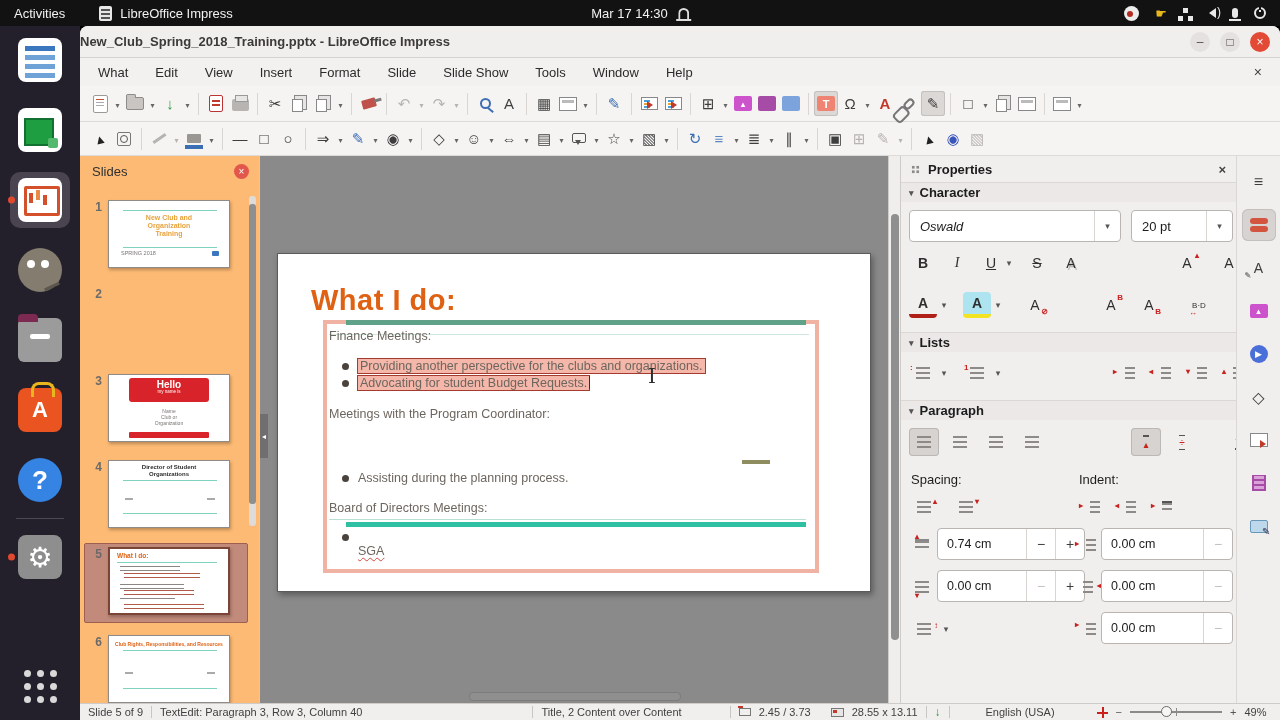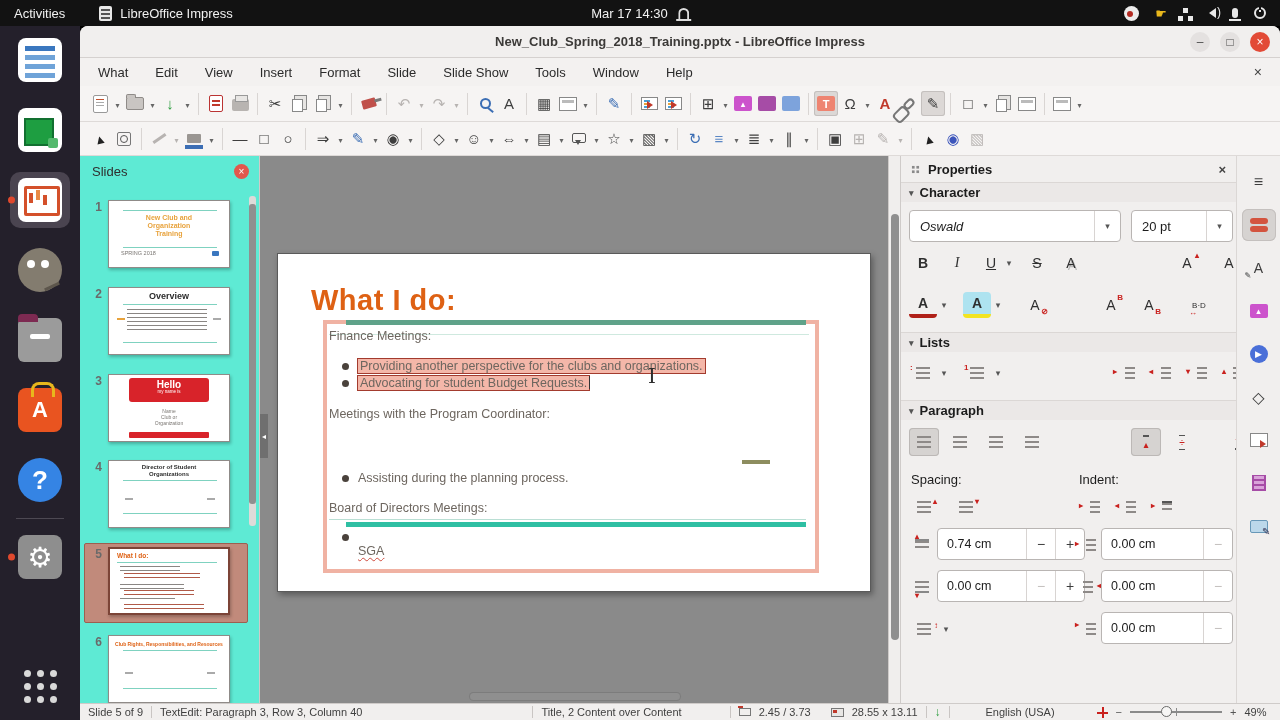--- a/index.html
+++ b/index.html
@@ -54,21 +54,21 @@
   .d-soft:before{content:"";position:absolute;top:-6px;left:13px;width:18px;height:12px;border:3px solid #e8b71c;border-bottom:none;border-radius:8px 8px 0 0}
   .d-help{background:#3584e4;border-radius:50%;color:#fff;font-weight:bold;font-size:26px}
   .d-gear{background:#8e8e8e;color:#fff;font-size:28px}
   .d-apps{display:grid;grid-template-columns:repeat(3,7px);gap:6px}
   .d-apps span{width:7px;height:7px;border-radius:50%;background:#d9d9d9}
   .dock-divider{width:48px;height:1px;background:#4d4953;margin:-4px 0}
 
   
   .window{position:absolute;left:80px;top:26px;width:1200px;height:694px;background:#f3f1f0;border-radius:8px 8px 0 0;overflow:hidden}
   .titlebar{height:32px;background:#f1efee;border-bottom:1px solid #d5d1cf;display:flex;align-items:center;position:relative}
-  .wtitle{position:absolute;left:0;right:0;text-align:center;font-size:13px;font-weight:bold;color:#3c3a38}
+  .wtitle{position:absolute;left:0;right:0;text-align:left;font-size:13px;font-weight:bold;color:#3c3a38}
   .wbtns{margin-left:auto;display:flex;gap:10px;padding-right:10px;z-index:2}
   .wbtn{width:20px;height:20px;border-radius:50%;background:#e4e1e0;color:#4a4a4a;font-size:12px;
     display:flex;align-items:center;justify-content:center}
   .wbtn.close{background:#e24a36;color:#fff}
   .menubar{height:28px;display:flex;align-items:center;gap:27px;padding:0 18px;font-size:13px;color:#2b2b2b;background:#f3f1f0}
   .menubar .mclose{margin-left:auto;color:#444;font-size:14px}
   .tb{display:flex;align-items:center;padding:0 8px;background:#f6f4f3;border-bottom:1px solid #dedad8}
   .tb1{height:36px}.tb2{height:34px}
   .tbi{min-width:24px;height:25px;display:flex;align-items:center;justify-content:center;font-size:15px;color:#3e3e3e;border-radius:3px;position:relative}
   .ddv{min-width:11px;height:25px;display:flex;align-items:flex-end;justify-content:center;font-size:8px;color:#666;padding-bottom:6px}
@@ -107,21 +107,21 @@
   .i-callout:after{content:"";position:absolute;left:2px;bottom:-6px;border:3px solid transparent;border-top:5px solid #555}
   .sel-arrow{display:inline-block;transform:rotate(-15deg);font-size:15px;color:#222}
   .redsup{position:absolute;font-size:8px;color:#c9211e;font-weight:bold}
   .bars{width:14px;height:12px;background:repeating-linear-gradient(#8e8a88 0 2px,transparent 2px 5px)}
   .bars.short{width:10px}
   .pbtn{width:30px;height:28px;display:flex;align-items:center;justify-content:center;border-radius:4px;position:relative}
   .pbtn.atv{background:#d6d3d1;box-shadow:inset 0 0 0 1px #bcb8b6}
 
   
   .content{position:absolute;left:0;top:130px;right:0;bottom:17px;display:flex}
-  .slides-panel{width:180px;background:#5eead4;border-right:1px solid #cfcbc9;position:relative;overflow:hidden}
+  .slides-panel{width:180px;background:#fdba74;border-right:1px solid #cfcbc9;position:relative;overflow:hidden}
   .sp-header{display:flex;align-items:center;justify-content:space-between;padding:8px 10px 4px 12px;font-size:13px;color:#2f2f2f}
   .sp-close{width:15px;height:15px;border-radius:50%;background:#e2574c;color:#fff;font-size:10px;display:flex;align-items:center;justify-content:center}
   .thumb-row{position:absolute;left:0;width:172px;display:flex}
   .tnum{width:28px;text-align:right;padding-right:6px;font-size:12px;font-weight:bold;color:#6a6a6a}
   .thumb{width:122px;height:68px;background:#fff;border:1px solid #8f8b88;box-shadow:1px 2px 3px rgba(0,0,0,.25);position:relative;overflow:hidden}
   .sel-row{position:absolute;left:4px;width:164px;height:80px;background:#c18a7b;border:1px solid #9c5f50;border-radius:2px}
   .thumb-row.selected .thumb{border:2px solid #7c4437}
   .tl{position:absolute;height:2px;background:#35bfa4}
   .tl.thin{height:1px;background:#7fd2c0}
   .tiny-bars{position:absolute;background:repeating-linear-gradient(#8a8683 0 1.5px,transparent 1.5px 4px)}
@@ -474,28 +474,20 @@
               <span>Training</span>
             </span>
             <span class="tl thin" style="left:14px;top:46px;width:94px"></span>
             <span style="position:absolute;left:12px;top:49px;font-size:5.5px;color:#7a7672">SPRING 2018</span>
             <span style="position:absolute;right:10px;top:50px;width:7px;height:5px;background:#3a77bf;border-radius:1px"></span>
           </span>
         </div>
 
         <div class="thumb-row" style="top:131px">
           <span class="tnum">2</span>
-          <span class="thumb">
-            <span style="position:absolute;left:0;right:0;top:3px;text-align:center;font-size:9px;font-weight:bold;color:#2d2d2d">Overview</span>
-            <span class="tl thin" style="left:14px;top:16px;width:94px"></span>
-            <span class="tiny-bars" style="left:18px;top:21px;width:80px;height:22px"></span>
-            <span style="position:absolute;left:8px;top:30px;width:8px;height:1.5px;background:#e8a33d"></span>
-            <span style="position:absolute;right:8px;top:30px;width:8px;height:1.5px;background:#aaa"></span>
-            <span class="tl thin" style="left:14px;top:54px;width:94px"></span>
-          </span>
         </div>
 
         <div class="thumb-row" style="top:218px">
           <span class="tnum">3</span>
           <span class="thumb">
             <span style="position:absolute;left:20px;top:3px;width:80px;height:24px;background:#d8232a;border-radius:3px;text-align:center">
               <span style="display:block;font-size:10px;font-weight:bold;color:#fff;line-height:13px">Hello</span>
               <span style="display:block;font-size:4.5px;color:#fff;margin-top:-2px">my name is</span>
             </span>
             <span style="position:absolute;left:0;right:0;top:33px;text-align:center;font-size:5px;color:#7a7672;line-height:6px">

